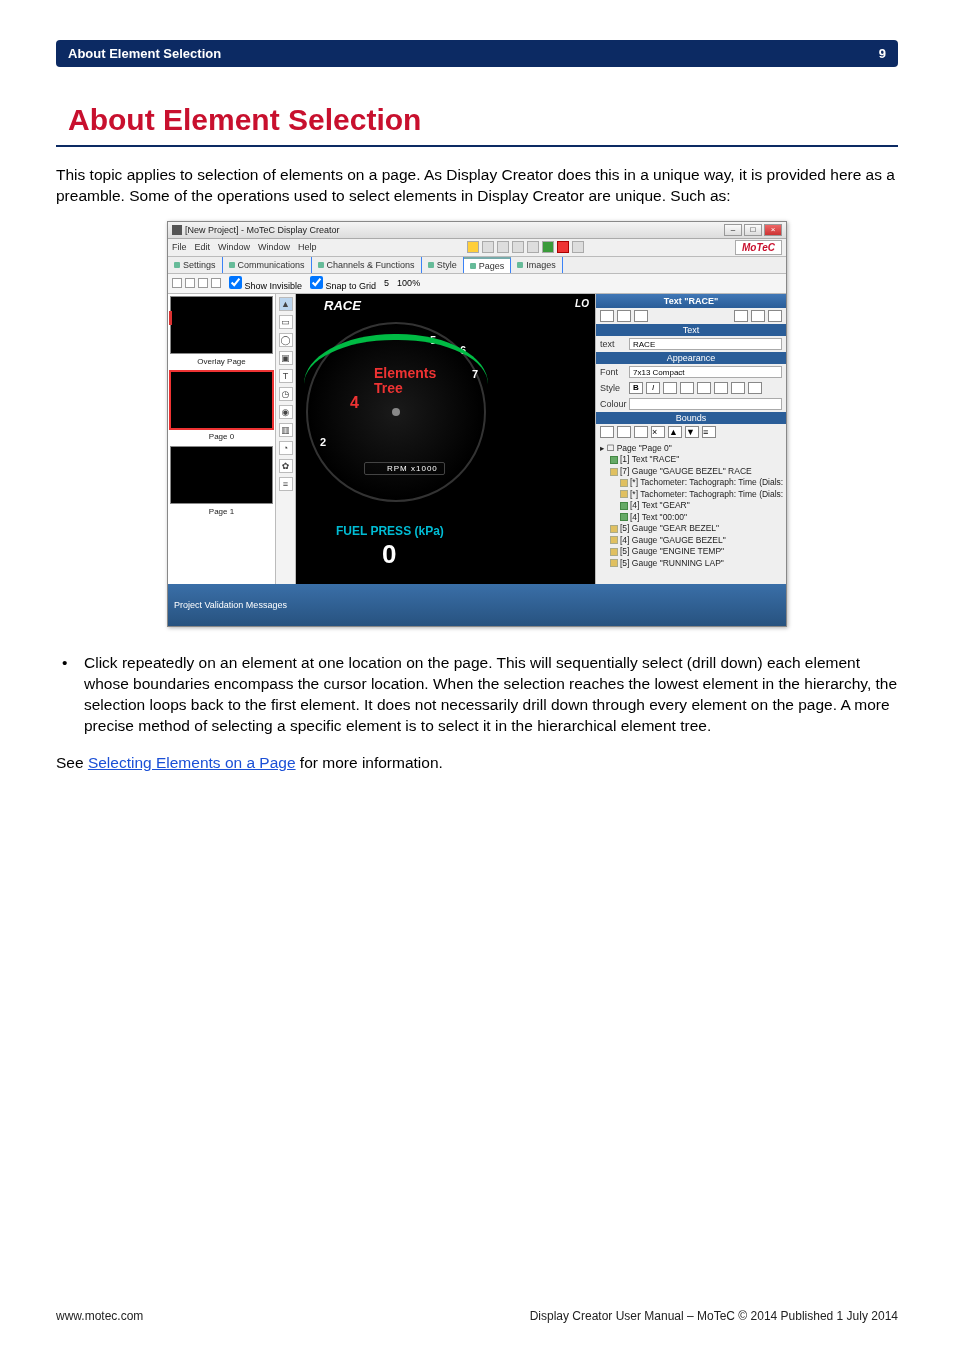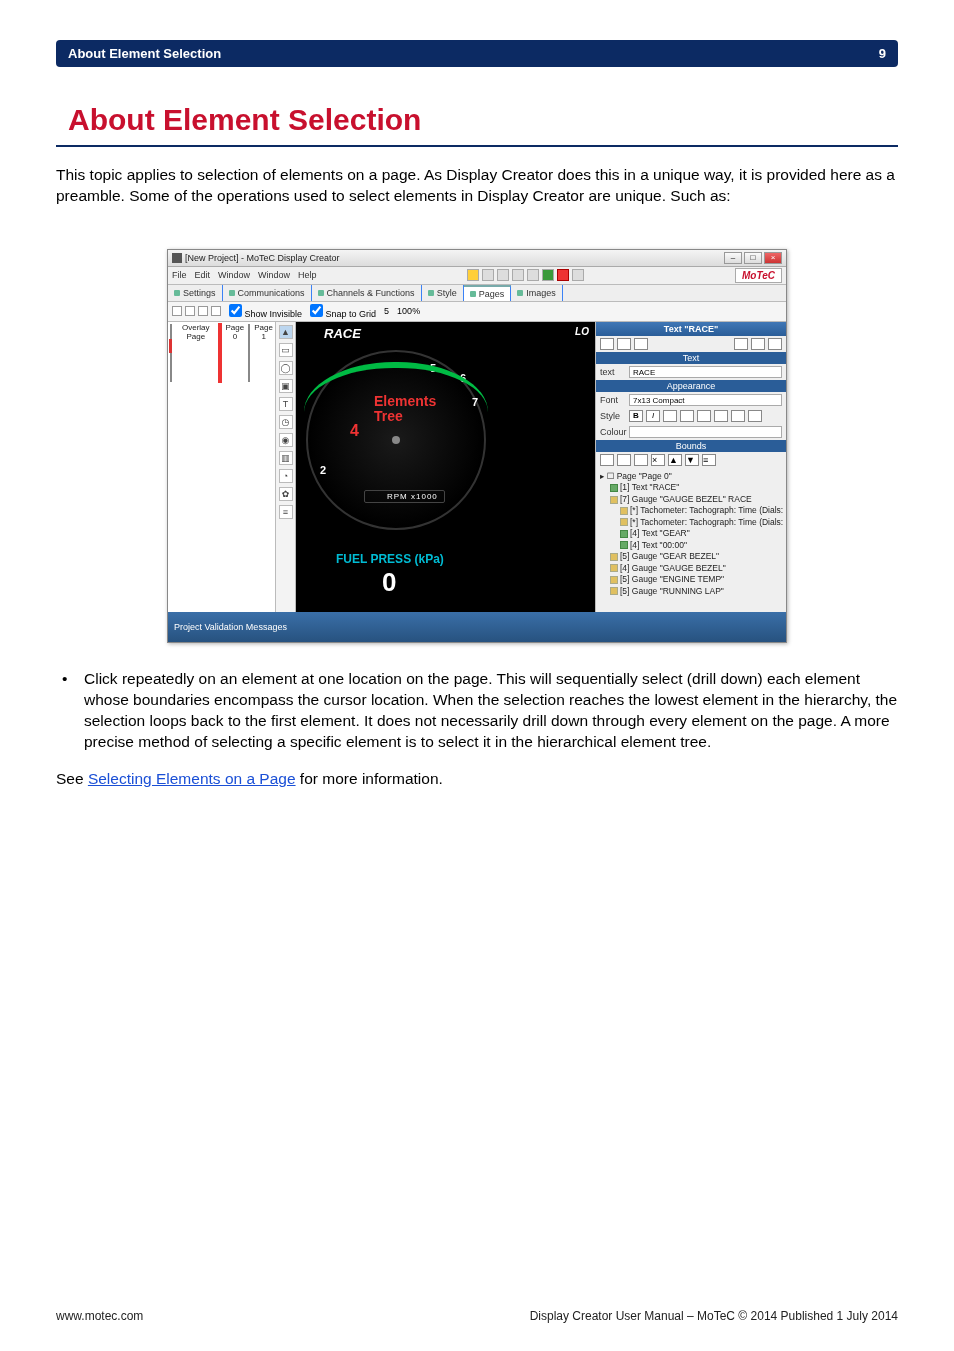--- a/index.html
+++ b/index.html
@@ -10,21 +10,21 @@
   h1 { color: #c8102e; font-size: 30px; font-weight: bold; margin: 0 0 8px 12px; font-family: Arial, Helvetica, sans-serif; }
   .title-rule { border: none; border-top: 2px solid #0c2a63; margin-bottom: 18px; }
   .body-text { font-size: 15.5px; line-height: 1.35; margin-bottom: 14px; font-family: "Helvetica Neue", Arial, sans-serif; }
   ul.bullets { list-style: none; padding-left: 0; margin-bottom: 16px; }
   ul.bullets li { position: relative; padding-left: 28px; font-size: 15.5px; line-height: 1.35; margin-bottom: 14px; }
   ul.bullets li::before { content: "•"; position: absolute; left: 6px; top: 0; font-size: 15.5px; }
   a.link { color: #1a4fd6; text-decoration: underline; }
 
   
   .shot-wrap { display: flex; justify-content: center; margin: 8px 0 26px 0; }
-  .shot { width: 620px; border: 1px solid #888; box-shadow: 1px 1px 4px rgba(0,0,0,0.3); background: #e6e6e6; font-size: 9px; margin-top: 28px; }
+  .shot { width: 620px; border: 1px solid #888; box-shadow: 1px 1px 4px rgba(0,0,0,0.3); background: #e6e6e6; font-size: 9px; }
   .shot-titlebar { background: linear-gradient(#f4f4f4,#dcdcdc); border-bottom: 1px solid #aaa; display: flex; align-items: center; justify-content: space-between; padding: 2px 4px; }
   .shot-titlebar .t-left { display: flex; align-items: center; gap: 3px; }
   .shot-titlebar .t-icon { width: 10px; height: 10px; background: #555; }
   .shot-titlebar .t-title { font-size: 9px; color: #222; }
   .win-btns { display: flex; gap: 2px; }
   .win-btn { width: 18px; height: 12px; border: 1px solid #999; background: linear-gradient(#fafafa,#ddd); display: flex; align-items: center; justify-content: center; font-size: 8px; }
   .win-btn.close { background: linear-gradient(#e66,#c33); color: #fff; }
 
   .shot-menubar { background: #f0f0f0; display: flex; align-items: center; justify-content: space-between; border-bottom: 1px solid #bbb; padding: 1px 4px; }
   .shot-menubar .menus { display: flex; gap: 8px; font-size: 9px; color: #333; }
@@ -38,21 +38,21 @@
   .shot-tabs { display: flex; background: #eee; border-bottom: 1px solid #bbb; font-size: 9px; }
   .shot-tab { padding: 2px 6px; border-right: 1px solid #3b82f6; color: #333; display: flex; align-items: center; gap: 3px; }
   .shot-tab.active { background: #fff; border-top: 2px solid #7aa; }
   .tab-dot { width: 6px; height: 6px; background: #6b9; border-radius: 1px; }
 
   .shot-toolbar2 { display: flex; background: #f5f5f5; border-bottom: 1px solid #bbb; padding: 2px 4px; font-size: 9px; gap: 8px; align-items: center; }
   .mini-btn { width: 10px; height: 10px; border: 1px solid #999; background: #fff; }
 
   .shot-body { display: flex; height: 290px; }
 
-  .shot-left { width: 108px; background: #fff; border-right: 1px solid #bbb; display: flex; flex-direction: row; }
+  .shot-left { width: 108px; background: #fff; border-right: 1px solid #bbb; display: flex; flex-direction: column; }
   .thumb { margin: 2px; border: 1px solid #888; background: #000; height: 58px; position: relative; }
   .thumb .sel { position: absolute; left: -2px; width: 3px; background: #d33; }
   .thumb .sel.t { top: 14px; height: 14px; }
   .thumb-label { text-align: center; font-size: 8px; padding: 1px 0 3px 0; color: #222; }
 
   .shot-tools { width: 20px; background: #f3f3f3; border-right: 1px solid #bbb; display: flex; flex-direction: column; align-items: center; padding-top: 3px; gap: 4px; }
   .tool { width: 14px; height: 14px; border: 1px solid #bbb; background: #fff; display: flex; align-items: center; justify-content: center; font-size: 9px; color: #444; }
   .tool.sel { background: #bcd6ef; }
 
   .shot-canvas { flex: 1; background: #000; position: relative; overflow: hidden; border-right: 1px solid #bbb; }
@@ -72,21 +72,21 @@
   .panel-head { background: linear-gradient(#4077b6,#2a5d98); color: #fff; font-weight: bold; text-align: center; padding: 2px 0; font-size: 9px; }
   .panel-row { display: flex; align-items: center; gap: 3px; padding: 2px 4px; }
   .panel-sub { background: #2a5d98; color: #fff; text-align: center; font-size: 9px; padding: 1px 0; }
   .mini-field { height: 12px; border: 1px solid #aaa; background: #fff; flex: 1; }
   .mini-label { width: 26px; color: #333; }
   .align-btn { width: 14px; height: 12px; border: 1px solid #888; background: #fff; }
   .tree { padding: 3px 4px; font-size: 8.5px; color: #222; line-height: 1.35; overflow: hidden; }
   .tree .row { white-space: nowrap; }
   .tree .ic { display: inline-block; width: 8px; height: 8px; background: #e0c060; margin-right: 2px; border: 1px solid #aa8; vertical-align: middle; }
   .tree .icg { background: #6a6; border-color: #484; }
-  .shot-status { background: linear-gradient(#3a6fa8,#27527f); color: #fff; font-size: 9px; padding: 10px 6px; }
+  .shot-status { background: linear-gradient(#3a6fa8,#27527f); color: #fff; font-size: 9px; padding: 16px 6px; }
 
   .callout-left { position: absolute; border: 2px solid #e33; }
 
   .footer { position: absolute; left: 56px; right: 56px; bottom: 28px; display: flex; justify-content: space-between; font-size: 12px; color: #222; }
 </style>
 </head>
 <body>
 
 <div class="page">
 

